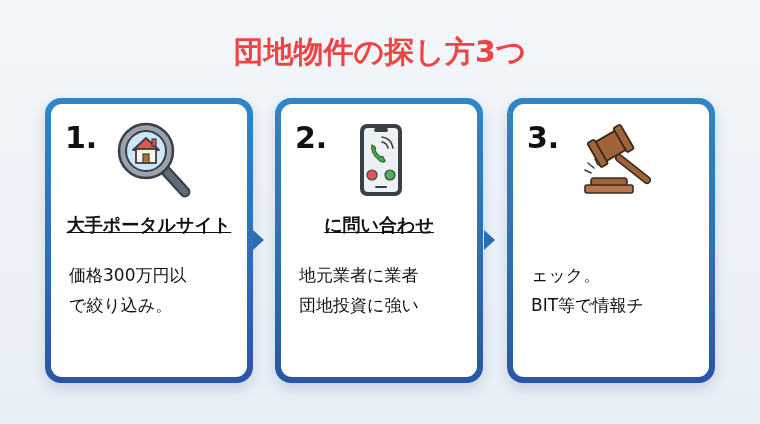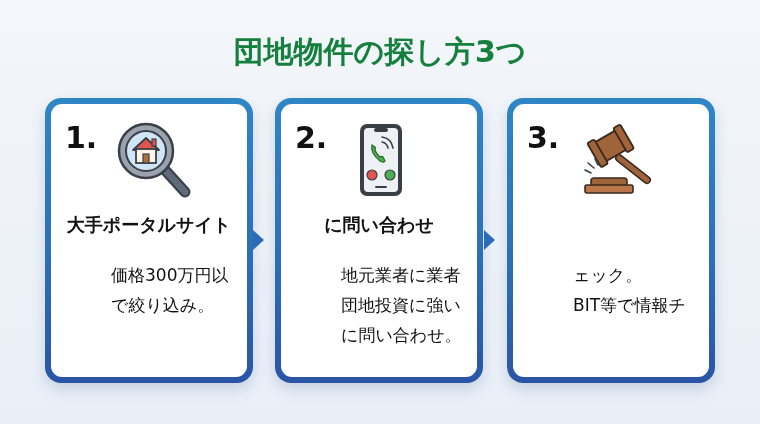--- a/index.html
+++ b/index.html
@@ -4,47 +4,47 @@
 <style>
   html, body { margin:0; padding:0; }
   body {
     width:760px; height:424px; overflow:hidden; position:relative;
     background: linear-gradient(180deg, #f3f6fa 0%, #e9eff7 100%);
     font-family: "DejaVu Sans", "Liberation Sans", sans-serif;
     color:#111;
   }
   .title {
     position:absolute; top:32px; left:0; width:760px; text-align:center;
-    font-size:30px; font-weight:bold; letter-spacing:0px; color:#15803d;
+    font-size:30px; font-weight:bold; letter-spacing:0px; color:#ef4444;
   }
   .card {
     position:absolute; top:98px; width:208px; height:285px;
     box-sizing:border-box; border-radius:16px;
     background: linear-gradient(180deg, #2f86c6 0%, #2c6fb8 55%, #2a55a4 100%);
     padding:6px;
     box-shadow: 0 6px 14px rgba(40,70,130,0.18);
   }
   .card-inner {
     width:100%; height:100%; box-sizing:border-box;
     background:#ffffff; border-radius:11px; position:relative;
   }
   .num {
     position:absolute; left:14px; top:16px;
     font-size:30px; font-weight:bold; color:#111;
   }
   .icon { position:absolute; left:62px; top:14px; width:80px; height:82px; }
   .heading {
     position:absolute; left:0; top:109px; width:100%; text-align:center;
-    font-size:18px; font-weight:bold; color:#111; white-space:nowrap;
+    font-size:18px; font-weight:bold; color:#111; white-space:nowrap;text-decoration:underline;
   }
   .desc {
     position:absolute; left:18px; top:156px; right:8px;
     font-size:17px; line-height:30px; color:#111;
   }
-  .desc span { display:block; white-space:nowrap;margin-left:42px; }
+  .desc span { display:block; white-space:nowrap; }
   .arrow {
     position:absolute; width:0; height:0;
     border-top:10px solid transparent; border-bottom:10px solid transparent;
     border-left:11px solid #2b6cb5;
   }
 </style>
 </head>
 <body>
 
 <div class="title">団地物件の探し方3つ</div>
@@ -87,21 +87,20 @@
         <path d="M39 19 q9 1 11 11" fill="none" stroke="#3a3f47" stroke-width="1.6" stroke-linecap="round"></path>
         <circle cx="29" cy="57" r="5" fill="#e0554f" stroke="#3a3f47" stroke-width="1.2"></circle>
         <circle cx="47" cy="57" r="5" fill="#4caf50" stroke="#3a3f47" stroke-width="1.2"></circle>
         <rect x="32" y="68" width="12" height="2" rx="1" fill="#3a3f47"></rect>
       </svg>
     </div>
     <div class="heading">に問い合わせ</div>
     <div class="desc">
       <span>地元業者に業者</span>
       <span>団地投資に強い</span>
-      <span>に問い合わせ。</span>
     </div>
   </div>
 </div>
 
 <div class="arrow" style="left:484px; top:230px;"></div>
 
 <div class="card" style="left:507px;">
   <div class="card-inner">
     <div class="num">3.</div>
     <div class="icon">

